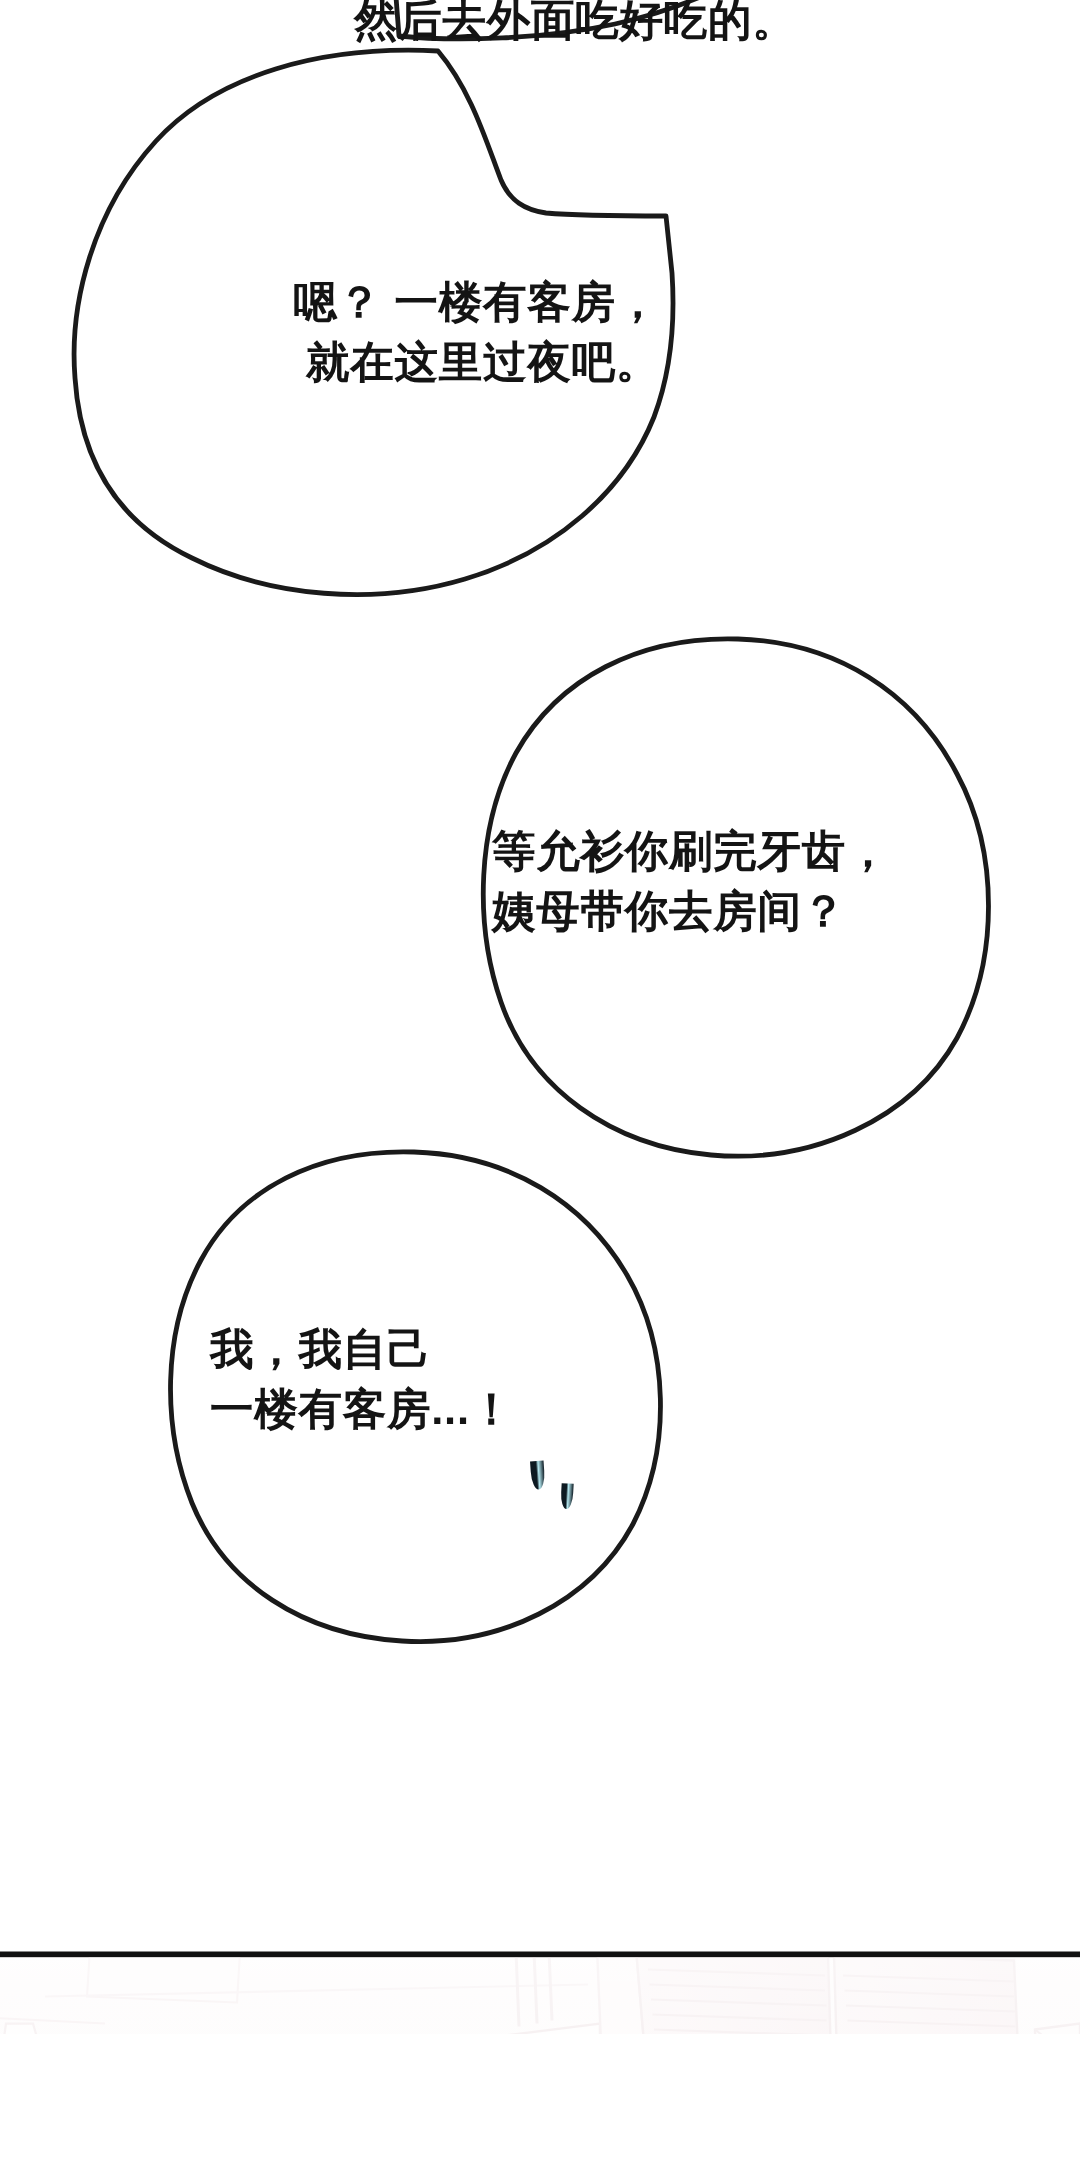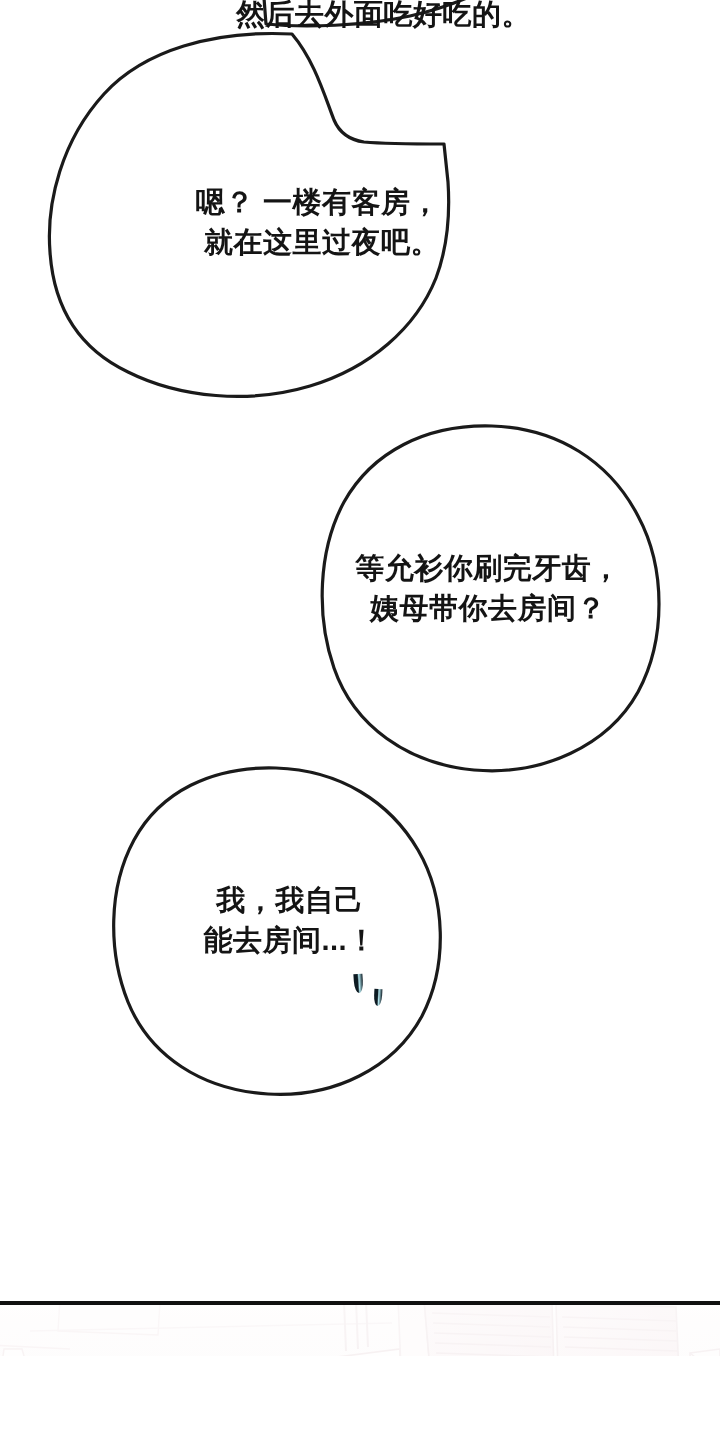--- a/index.html
+++ b/index.html
@@ -51,21 +51,21 @@
 
   
   .bubble-text {
     position: absolute;
     color: #141414;
     font-family: "Liberation Sans", "DejaVu Sans", sans-serif;
     font-weight: 700;
     font-size: 29px;
     line-height: 1.38;
     letter-spacing: 0.5px;
-    text-align: center;
+    text-align: left;
     white-space: pre-line;
     pointer-events: none;
     -webkit-font-smoothing: antialiased;
   }
 
   .txt-top      { left: 236px;  top: -6px;   width: 420px; text-align: left; }
   .txt-main     { left: 100px;  top: 182px;  width: 340px; text-align: right; }
   .txt-aunt     { left: 328px;  top: 548px;  width: 320px; }
   .txt-child    { left: 140px;  top: 880px;  width: 300px; }
 
@@ -166,21 +166,21 @@
     <svg class="bubble-svg" style="left:106px; top:762px;" width="340" height="336" viewBox="0 0 340 336">
       <path d="M 170 6
                C 106 4 54 30 28 78
                C 2 126 2 190 22 240
                C 44 294 96 328 162 332
                C 228 336 288 306 316 254
                C 342 204 340 136 312 88
                C 284 40 234 8 170 6 Z"></path>
     </svg>
     <div class="bubble-text txt-child">我，我自己
-能去房间...！</div>
+一楼有客房...！</div>
 
     <div class="emote-wrap">
       <span class="emote-mark m1"></span>
       <span class="emote-mark m2"></span>
     </div>
 
   </div>
 
   <div class="panel-divider"></div>
 

